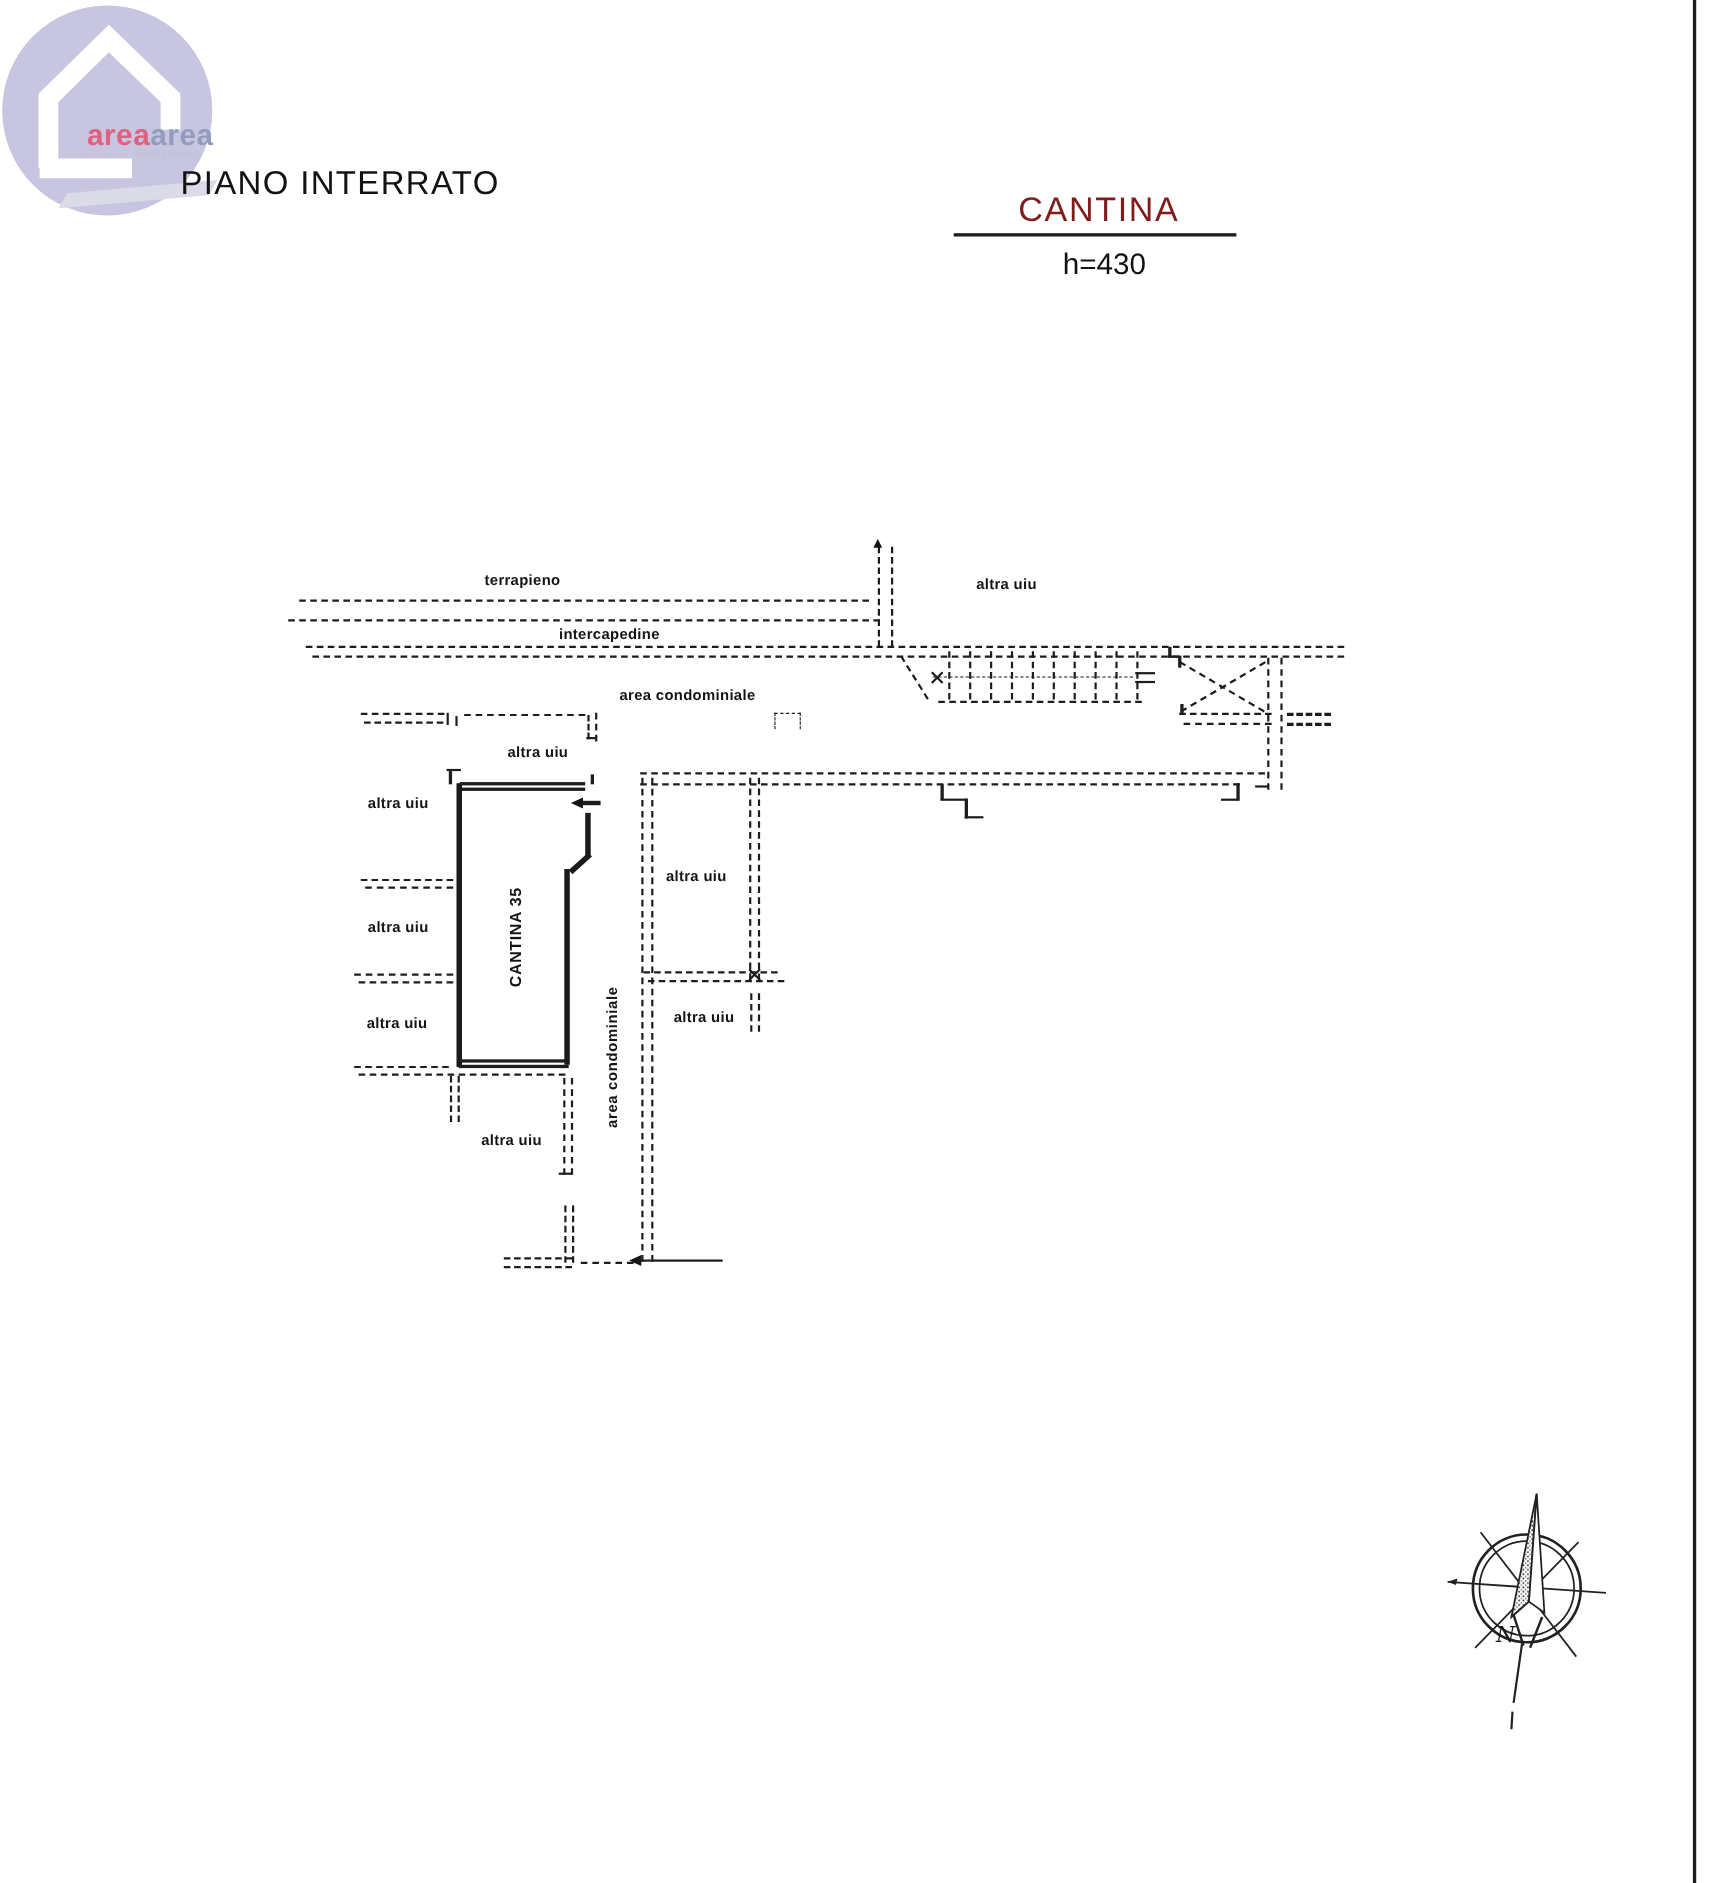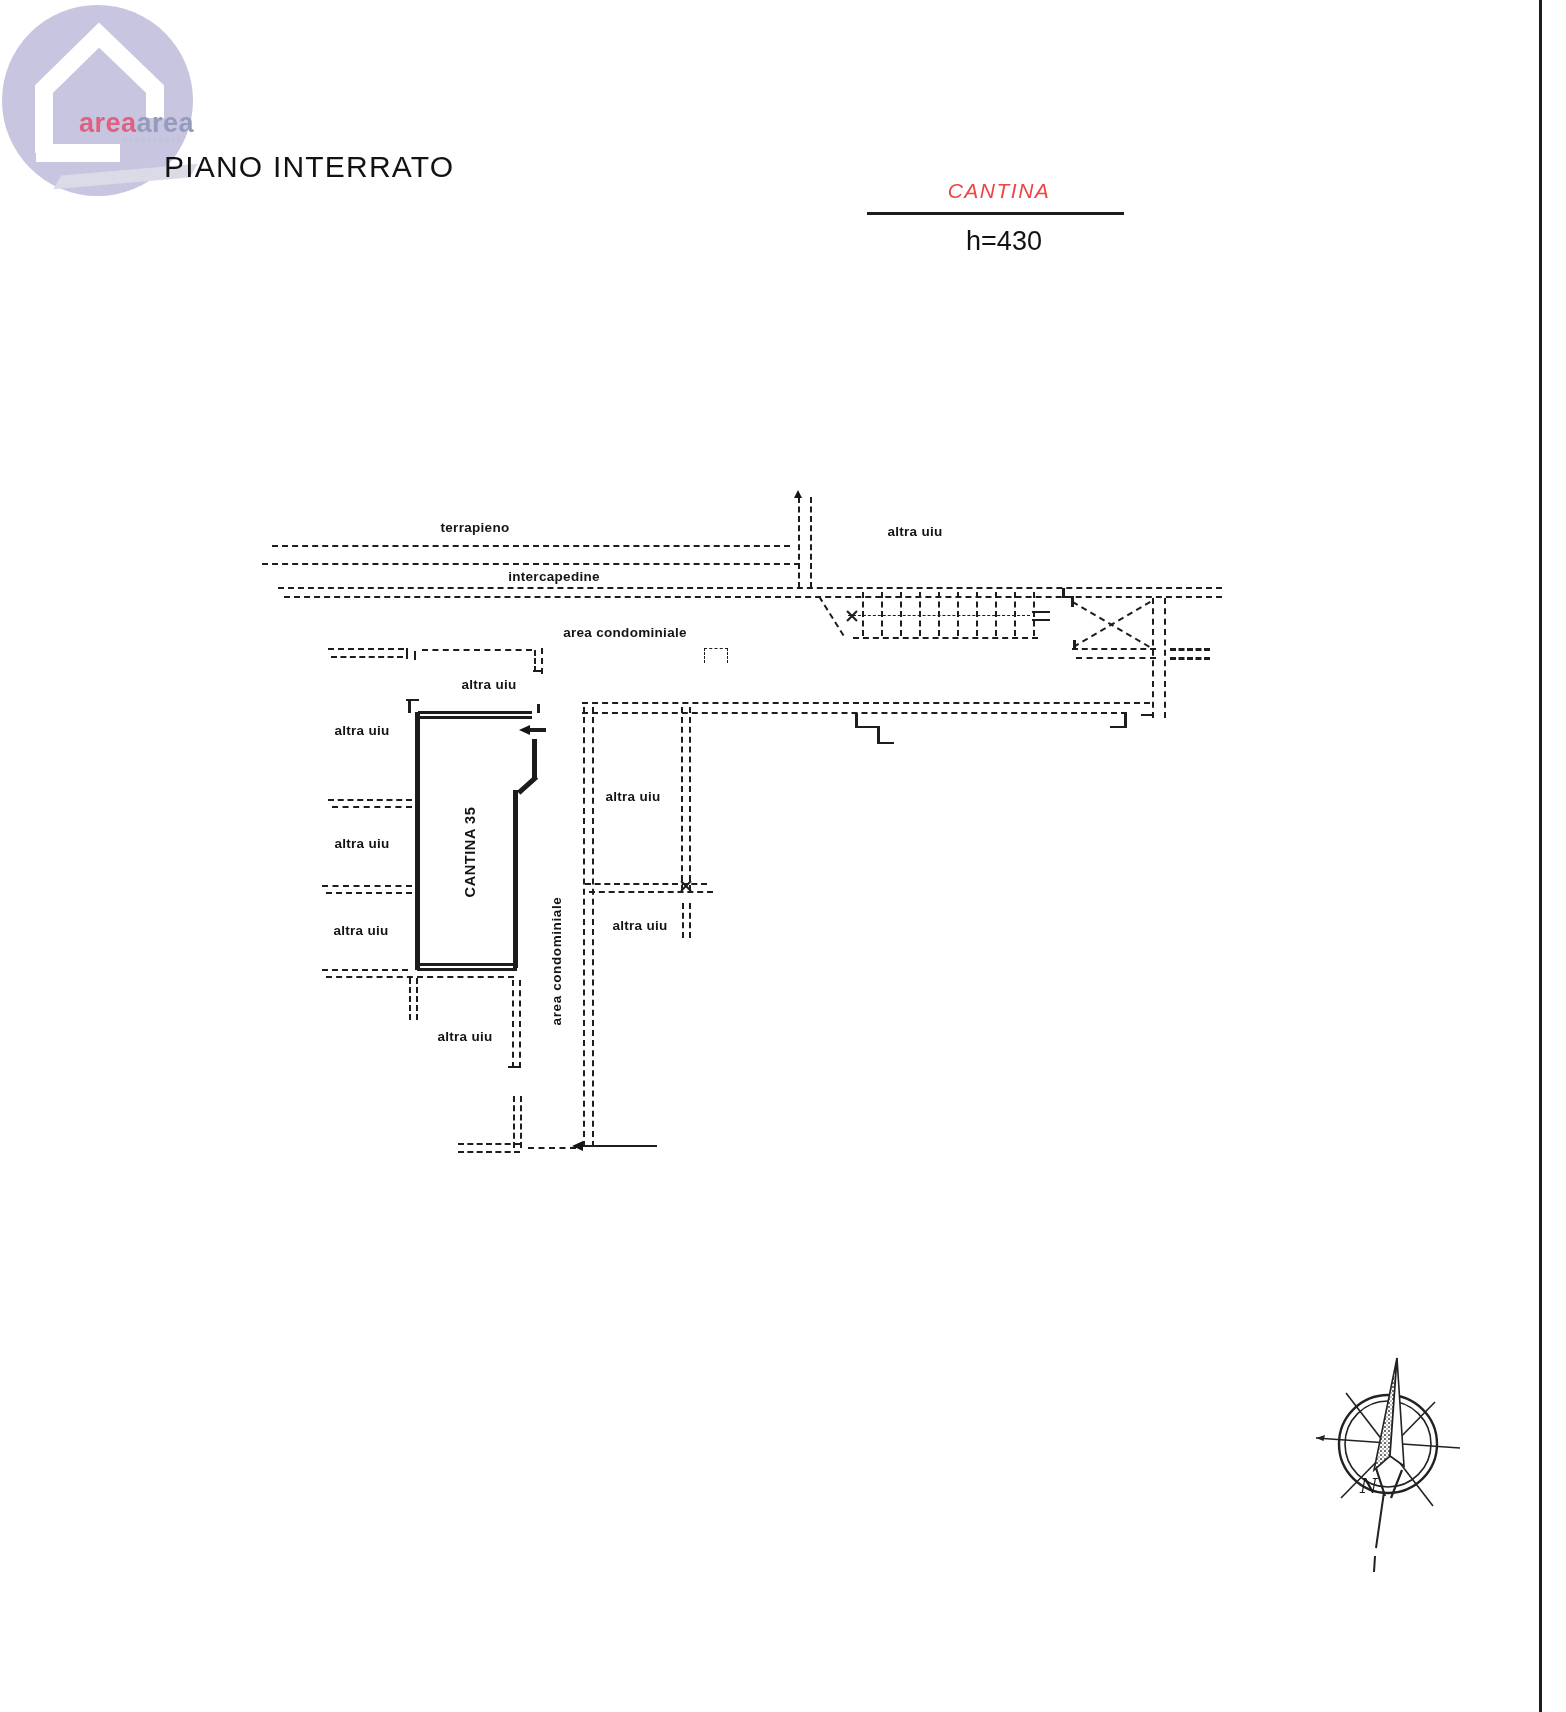--- a/index.html
+++ b/index.html
@@ -11,22 +11,22 @@
   .vd{position:absolute;width:0;border-left:2px dashed #1d1d1d;}
   .hs{position:absolute;height:2.5px;background:#1d1d1d;}
   .vs{position:absolute;width:2.5px;background:#1d1d1d;}
   .wall{position:absolute;background:#1b1b1b;}
   
   .lbl{position:absolute;transform:translate(-50%,-50%);font-size:13.5px;font-weight:700;
        white-space:nowrap;letter-spacing:.3px;color:#141414;}
   .vlbl{position:absolute;transform:translate(-50%,-50%) rotate(-90deg);font-size:13.5px;
        font-weight:700;white-space:nowrap;letter-spacing:.6px;color:#141414;}
   .title{position:absolute;font-size:30px;letter-spacing:1.2px;color:#121212;white-space:nowrap;}
-  .ctitle{position:absolute;transform:translate(-50%,-50%);font-size:21px;letter-spacing:1.5px;
-       color:#ef4444;white-space:nowrap;font-style:italic;}
+  .ctitle{position:absolute;transform:translate(-50%,-50%);font-size:31px;letter-spacing:1.5px;
+       color:#7f1d1d;white-space:nowrap;}
   .htitle{position:absolute;transform:translate(-50%,-50%);font-size:27px;color:#121212;white-space:nowrap;}
   
   .logo-circle{position:absolute;left:2px;top:5px;width:191px;height:191px;border-radius:50%;
        background:#c7c5e0;}
   .brand{position:absolute;left:79px;top:108px;font-size:27px;font-weight:700;letter-spacing:.5px;}
   .tagline{position:absolute;left:123px;top:137px;width:58px;height:5px;opacity:.85;
        background:repeating-linear-gradient(90deg,#bfc5d8 0 4px,rgba(0,0,0,0) 4px 6px);}
   .swoosh{position:absolute;left:57px;top:170px;width:137px;height:13px;background:#dbdae7;
        transform:rotate(-5deg) skewX(-35deg);}
   .xmark{position:absolute;}

